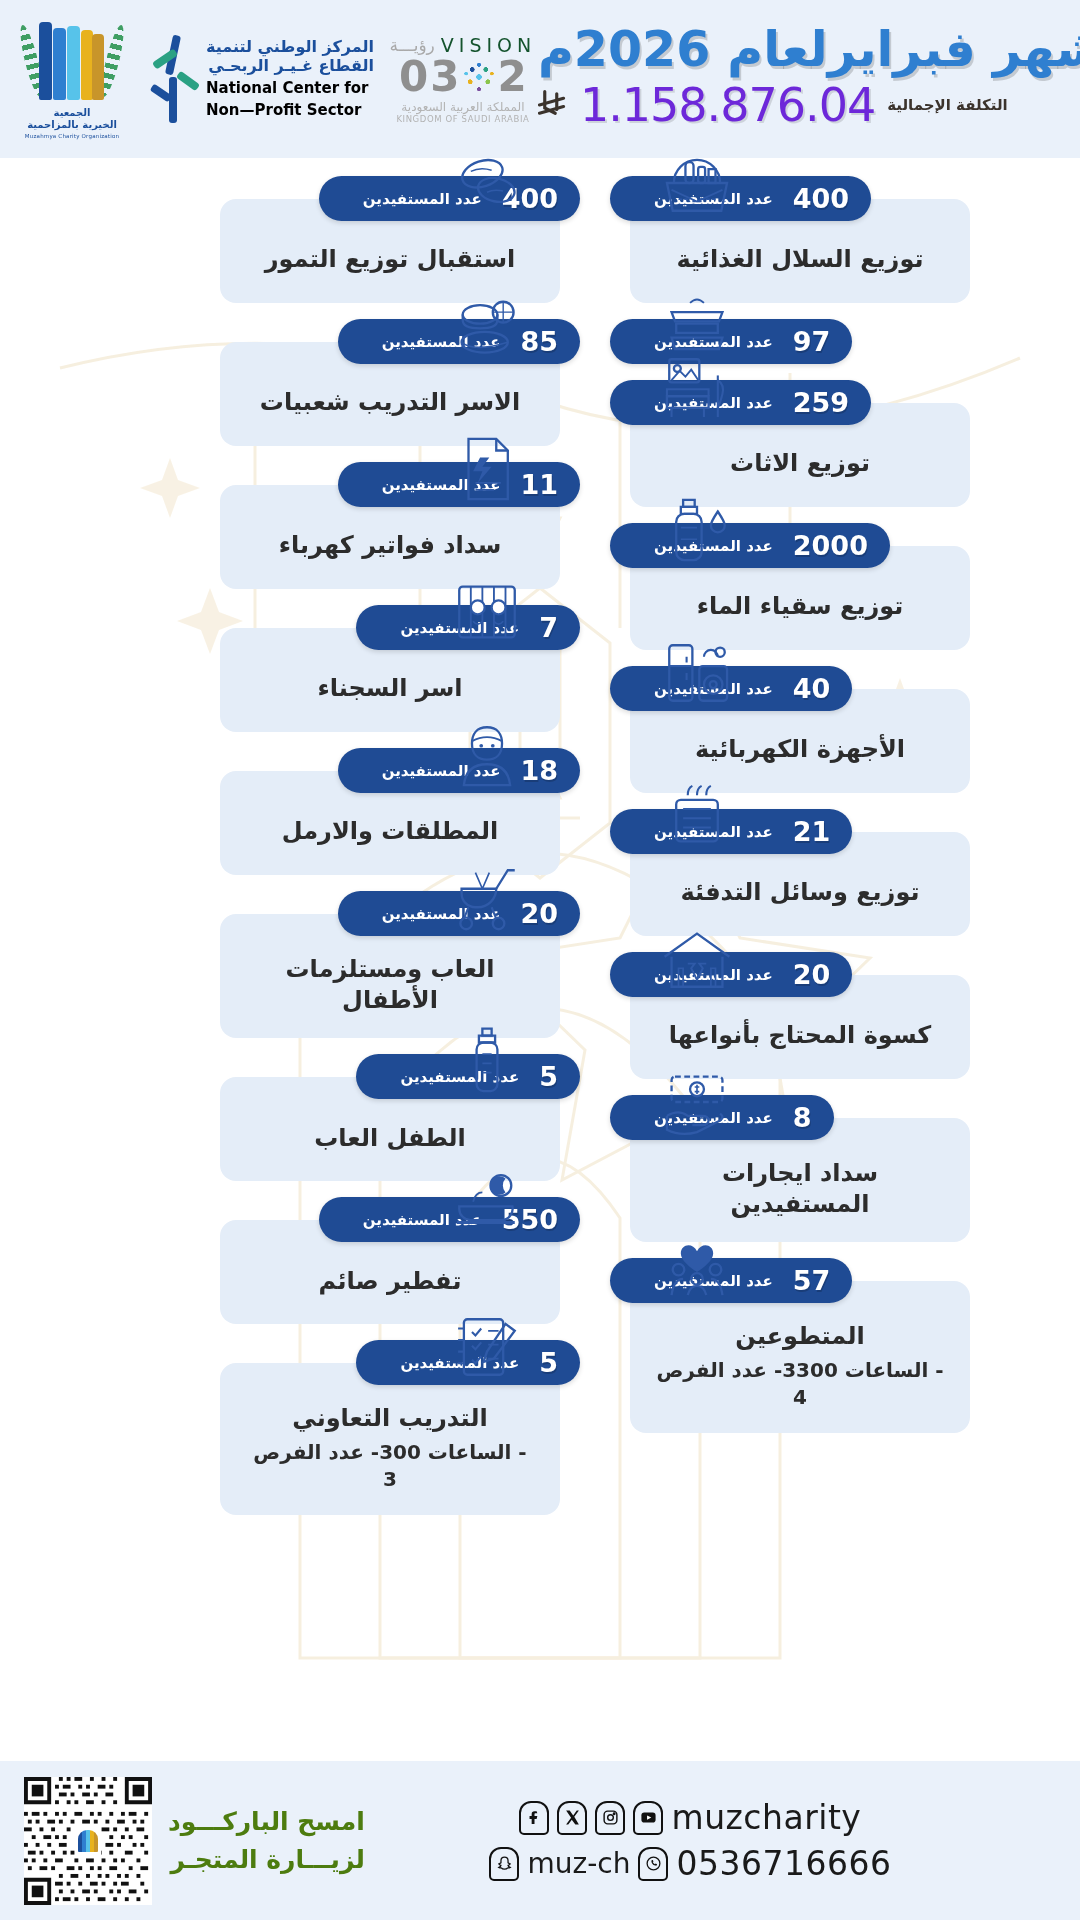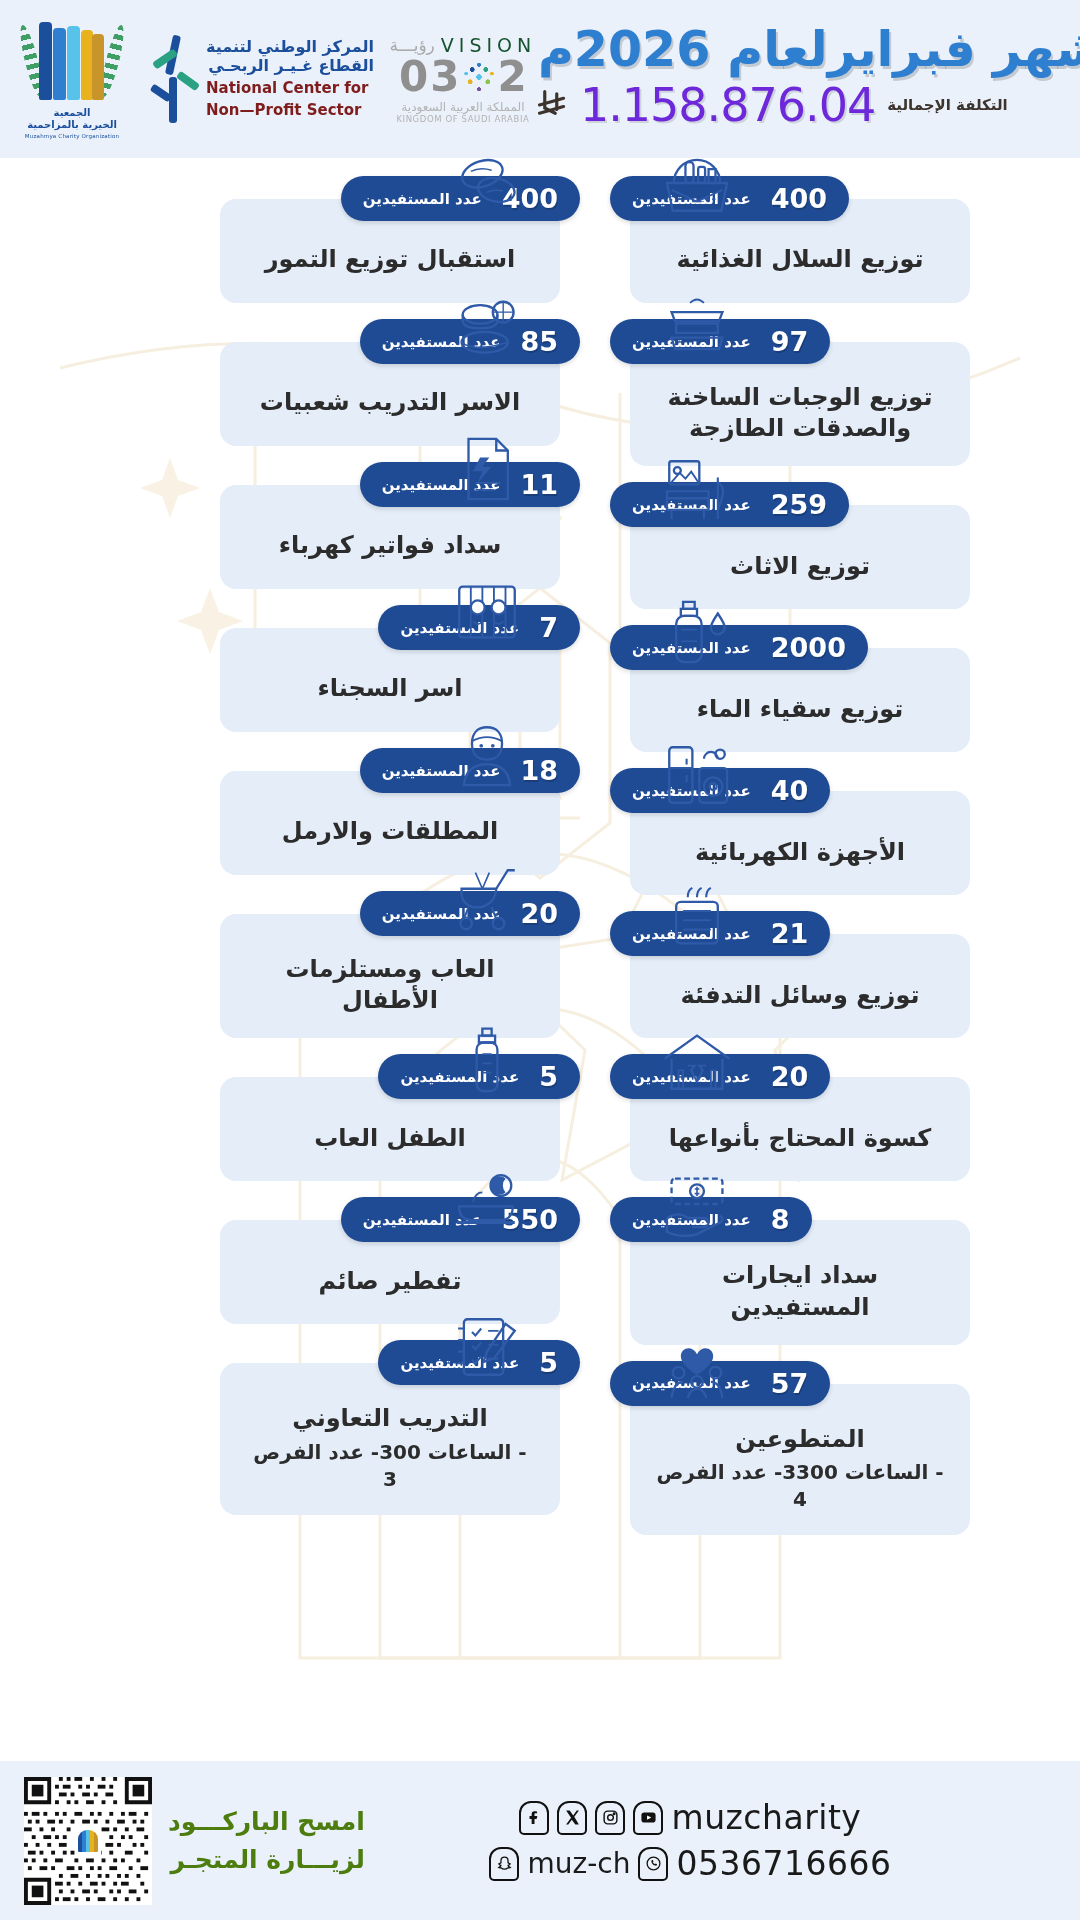--- a/index.html
+++ b/index.html
@@ -88,21 +88,21 @@
   .logo-ncnp-mark { width: 62px; height: 92px; position: relative; }
   .nc-bar { position: absolute; border-radius: 3px; }
   .nc-b1 { left: 27px; top: 2px;  width: 8px;  height: 40px; background: #1b4f9c; transform: rotate(12deg); }
   .nc-b2 { left: 10px; top: 22px; width: 26px; height: 8px;  background: #2aa183; transform: rotate(-34deg); }
   .nc-b3 { left: 27px; top: 44px; width: 8px;  height: 46px; background: #1b4f9c; }
   .nc-b4 { left: 34px; top: 44px; width: 24px; height: 8px;  background: #2aa183; transform: rotate(36deg); }
   .nc-b5 { left: 8px;  top: 56px; width: 22px; height: 8px;  background: #1b4f9c; transform: rotate(34deg); }
 
   .logo-ncnp-text { text-align: right; line-height: 1.18; }
   .nc-ar { font-size: 16px; font-weight: bold; color: #1b4f9c; letter-spacing: -.2px; }
-  .nc-en { font-size: 15px; font-weight: bold; color: #7f1d1d; direction: ltr; text-align: left; margin-top: 4px; }
+  .nc-en { font-size: 15px; font-weight: bold; color: #000000; direction: ltr; text-align: left; margin-top: 4px; }
 
   
   .logo-vision { width: 150px; text-align: center; color: #a9a9a9; }
   .v-top { display: flex; align-items: center; justify-content: center; gap: 6px; }
   .v-word { font-size: 19px; letter-spacing: 5px; color: #14532d; }
   .v-ar-top { font-size: 17px; color: #a9a9a9; }
   .v-2030 {
     display: flex; align-items: center; justify-content: center; gap: 2px;
     font-size: 42px; font-weight: bold; color: #8f8f8f; line-height: 1;
   }
@@ -200,21 +200,21 @@
     display: inline-flex;
     flex-direction: row-reverse;
     align-items: center;
     gap: 20px;
     background: #1f4b94;
     color: #ffffff;
     border-radius: 30px;
     padding: 9px 22px;
     box-shadow: 0 2px 5px rgba(0,0,0,.14);
   }
-  .badge-label { font-size: 15px; font-weight: bold; white-space: nowrap; }
+  .badge-label { font-size: 15px; font-weight: bold; white-space: nowrap; margin-left: 22px; }
   .badge-count {
     font-size: 27px; font-weight: bold; line-height: 1; white-space: nowrap;
     text-shadow: 1px 2px 0 rgba(0,0,0,.18);
   }
 
   .left-card  .badge { margin-left: 12px; }
   .right-card .badge { float: left; margin-right: 14px; }
 
   .card-panel {
     position: relative;
@@ -441,24 +441,20 @@
                 <path d="M14 30h36v8H14z"></path>
                 <path d="M10 42h44l-3 10H13z"></path>
                 <path d="M26 12q6-6 12 0" stroke-width="1.6"></path>
               </svg>
             </div>
             <div class="badge-wrap">
               <div class="badge">
                 <span class="badge-label">عدد المستفيدين</span>
                 <span class="badge-count">97</span>
               </div>
-            </div>
-            <div class="card-panel">
-              <div class="card-title">توزيع الوجبات الساخنة
-والصدقات الطازجة</div>
             </div>
           </div>
           <div class="card right-card">
             <div class="card-icon">
               <svg viewBox="0 0 64 64" fill="none" stroke="currentColor" stroke-width="2">
                 <rect x="8" y="8" width="26" height="20" rx="2"></rect>
                 <circle cx="15" cy="16" r="3"></circle>
                 <path d="M10 26l7-8 5 5 5-6 6 9" stroke-width="1.6"></path>
                 <path d="M6 40h36v10H6z"></path>
                 <path d="M10 50v8M38 50v8M6 40V34h36v6" stroke-width="1.8"></path>

